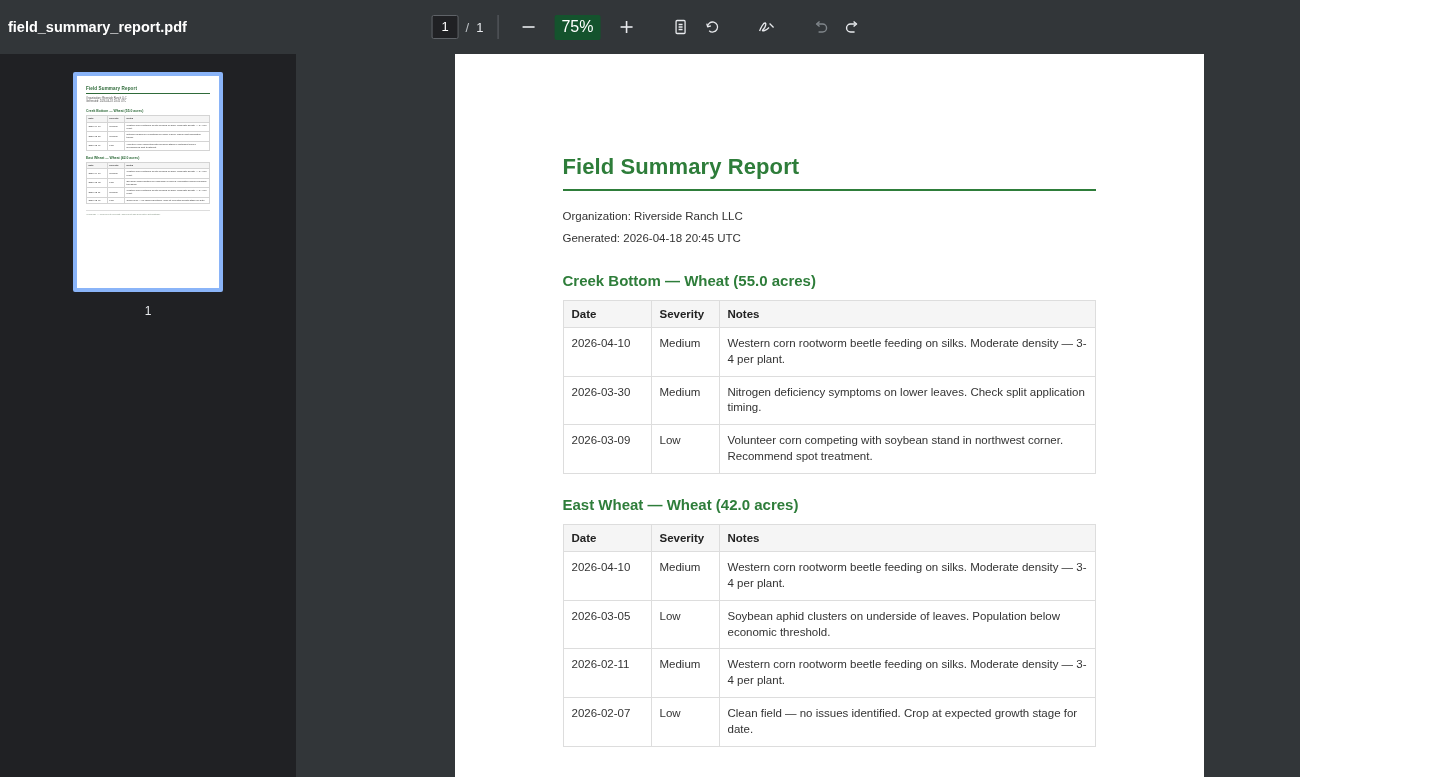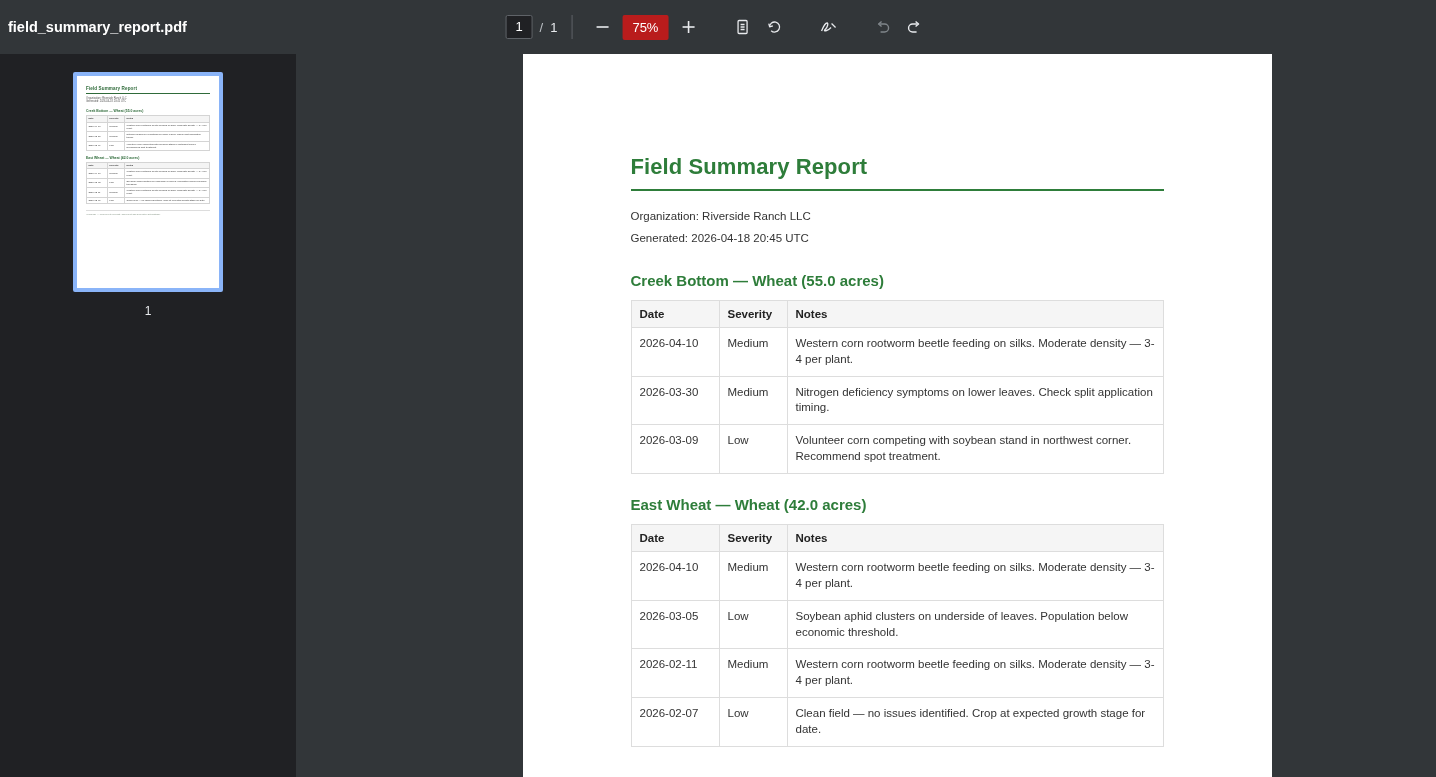--- a/index.html
+++ b/index.html
@@ -2,21 +2,21 @@
 <html><head>
 <meta charset="utf-8">
 <style>
   * { box-sizing: border-box; margin: 0; padding: 0; }
   html, body {
     width: 1436px; height: 777px;
     font-family: "Liberation Sans", sans-serif;
     background: #ffffff;
     overflow: hidden;
   }
-  .app { width: 1436px; height: 777px; display: flex; flex-direction: column; }
+  .app { width: 1300px; height: 777px; display: flex; flex-direction: column; }
 
   
   .toolbar {
     height: 54px;
     background: #323639;
     color: #e8eaed;
     display: flex;
     align-items: center;
     flex: 0 0 54px;
     position: relative;
@@ -63,26 +63,26 @@
     width: 32px; height: 32px;
     display: flex; align-items: center; justify-content: center;
     border-radius: 50%;
     color: #e8eaed;
     cursor: pointer;
     user-select: none;
   }
   .tb-btn svg { display: block; }
   .zoom-level {
     min-width: 46px; height: 25px;
-    background: #b91c1c;
+    background: #14532d;
     border-radius: 2px;
     color: #ffffff;
-    font-size: 13px;
+    font-size: 16px;
     display: flex; align-items: center; justify-content: center;
-    margin: 0 4px;
+    margin: 0 10px;
   }
   .gap-md { width: 22px; }
   .disabled { color: #80868b; }
 
   
   .body {
     flex: 1;
     display: flex;
     min-height: 0;
     background: #323639;

